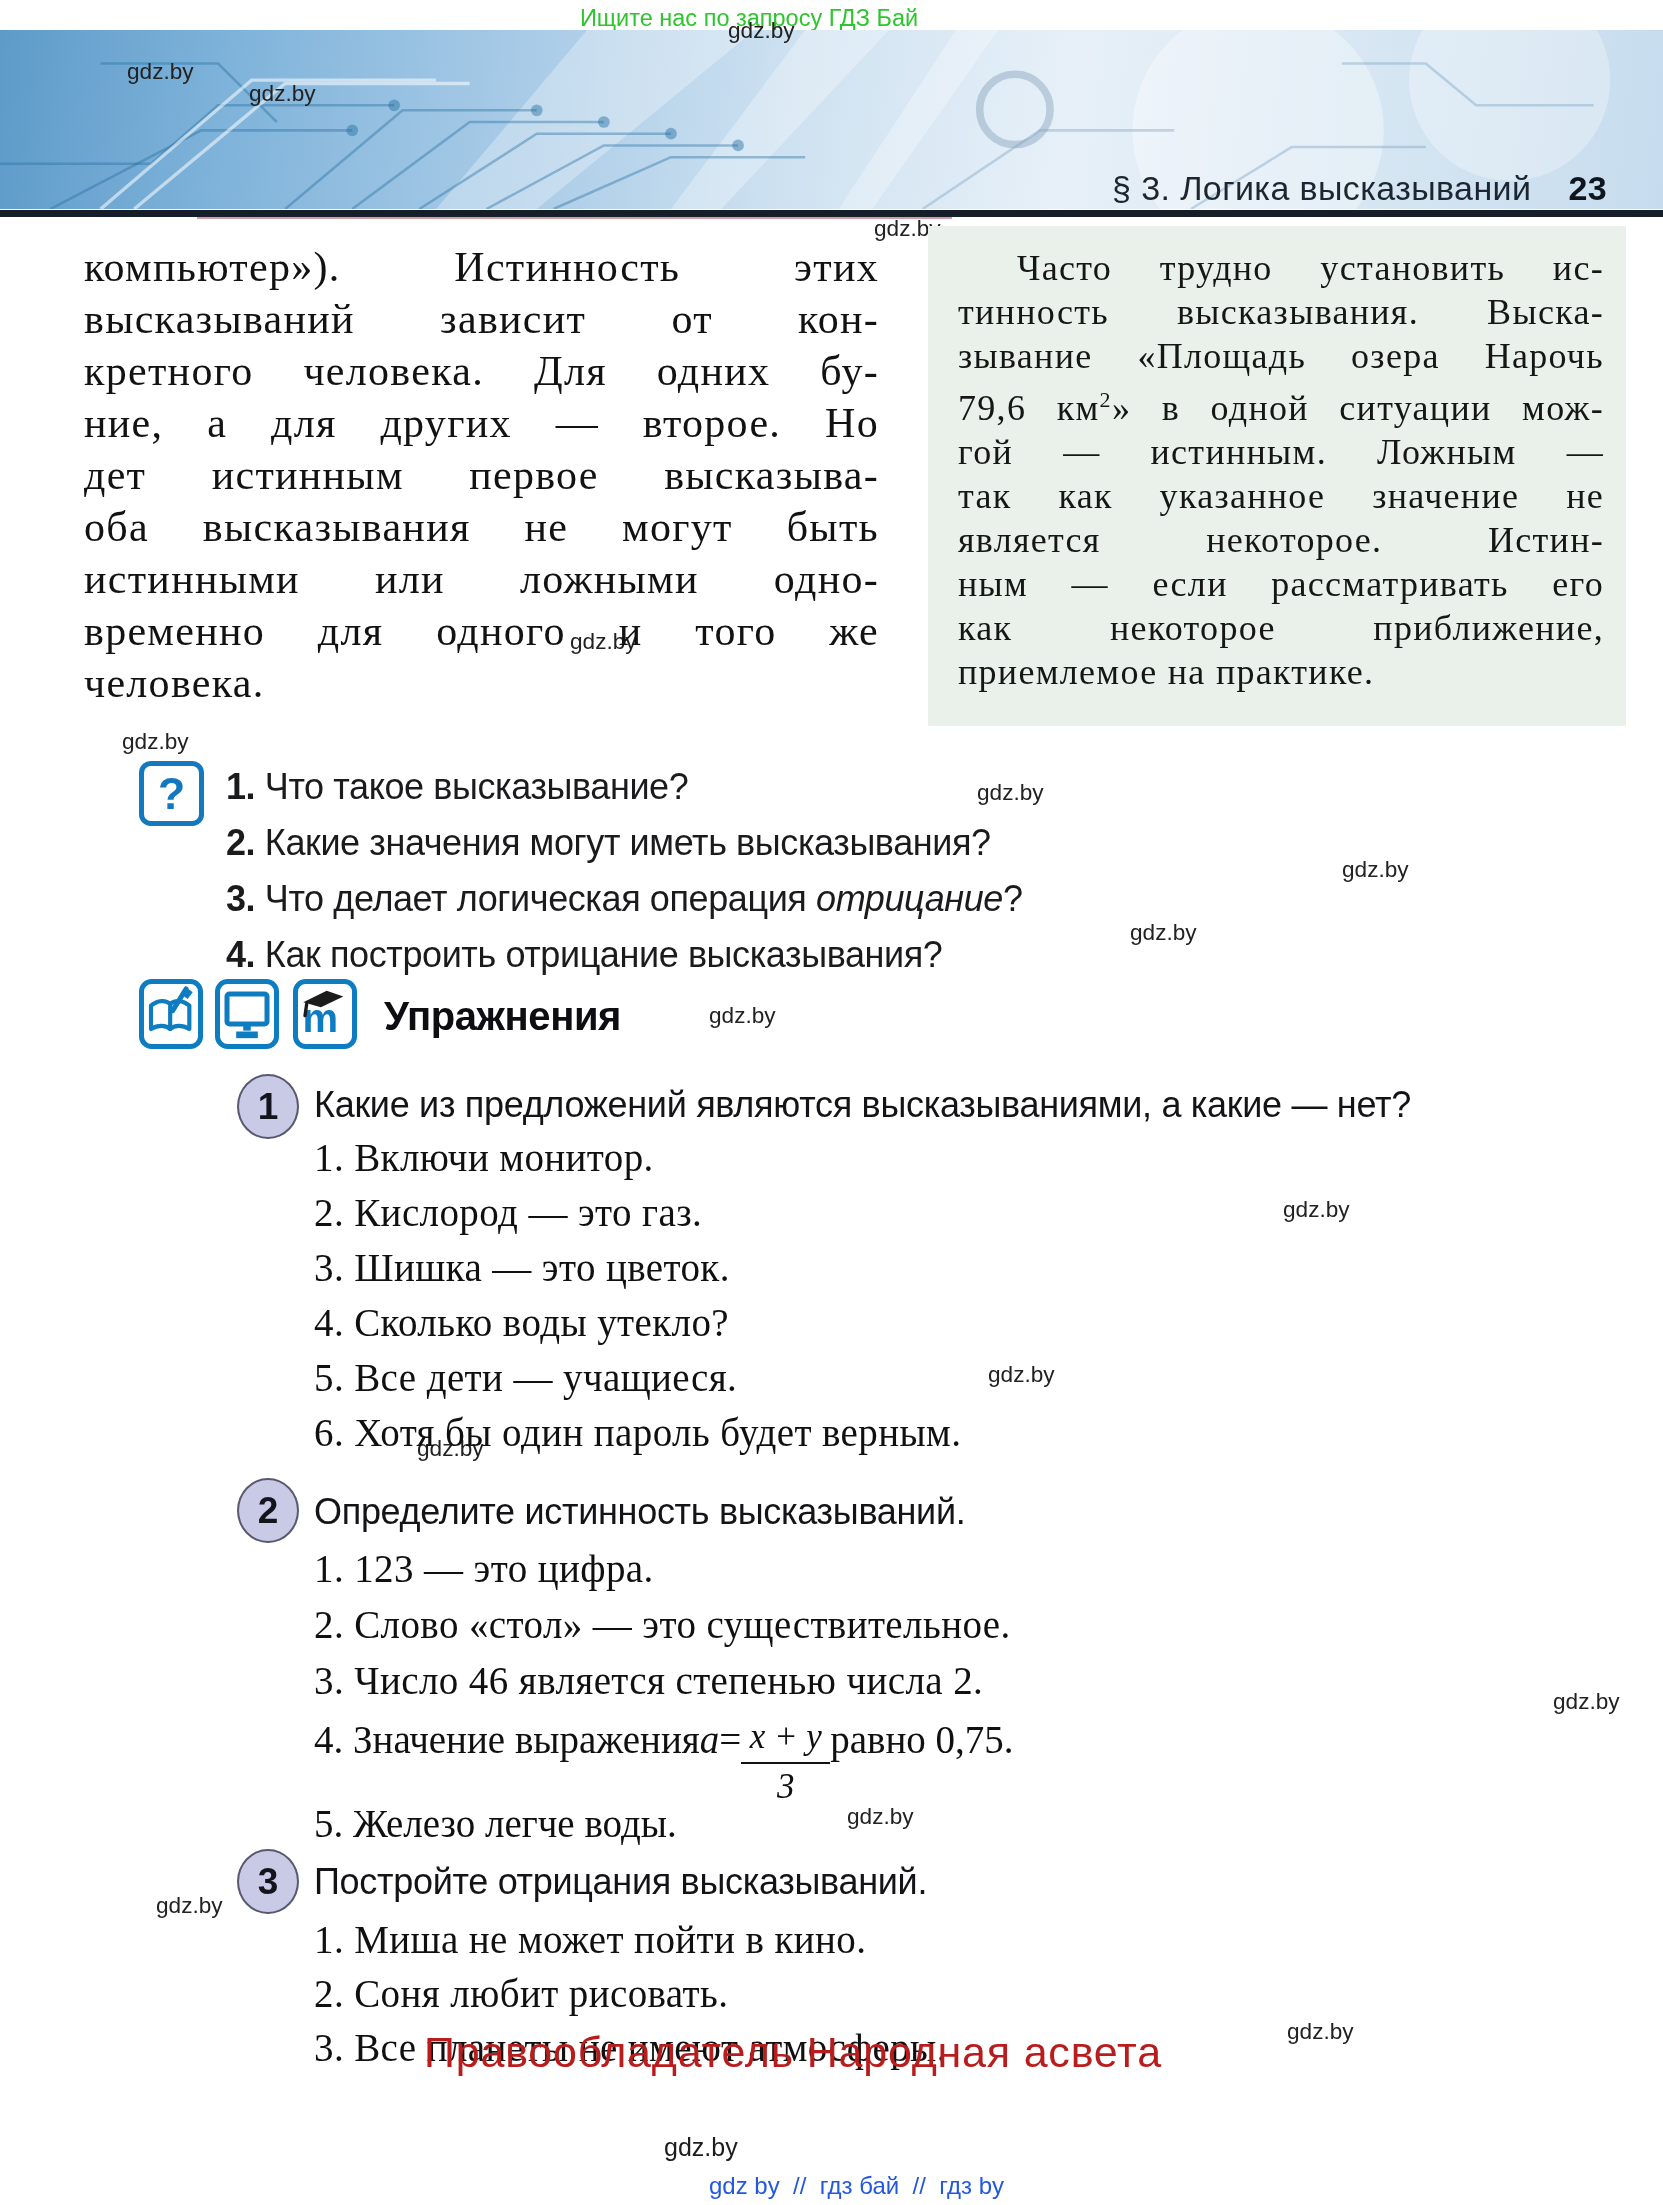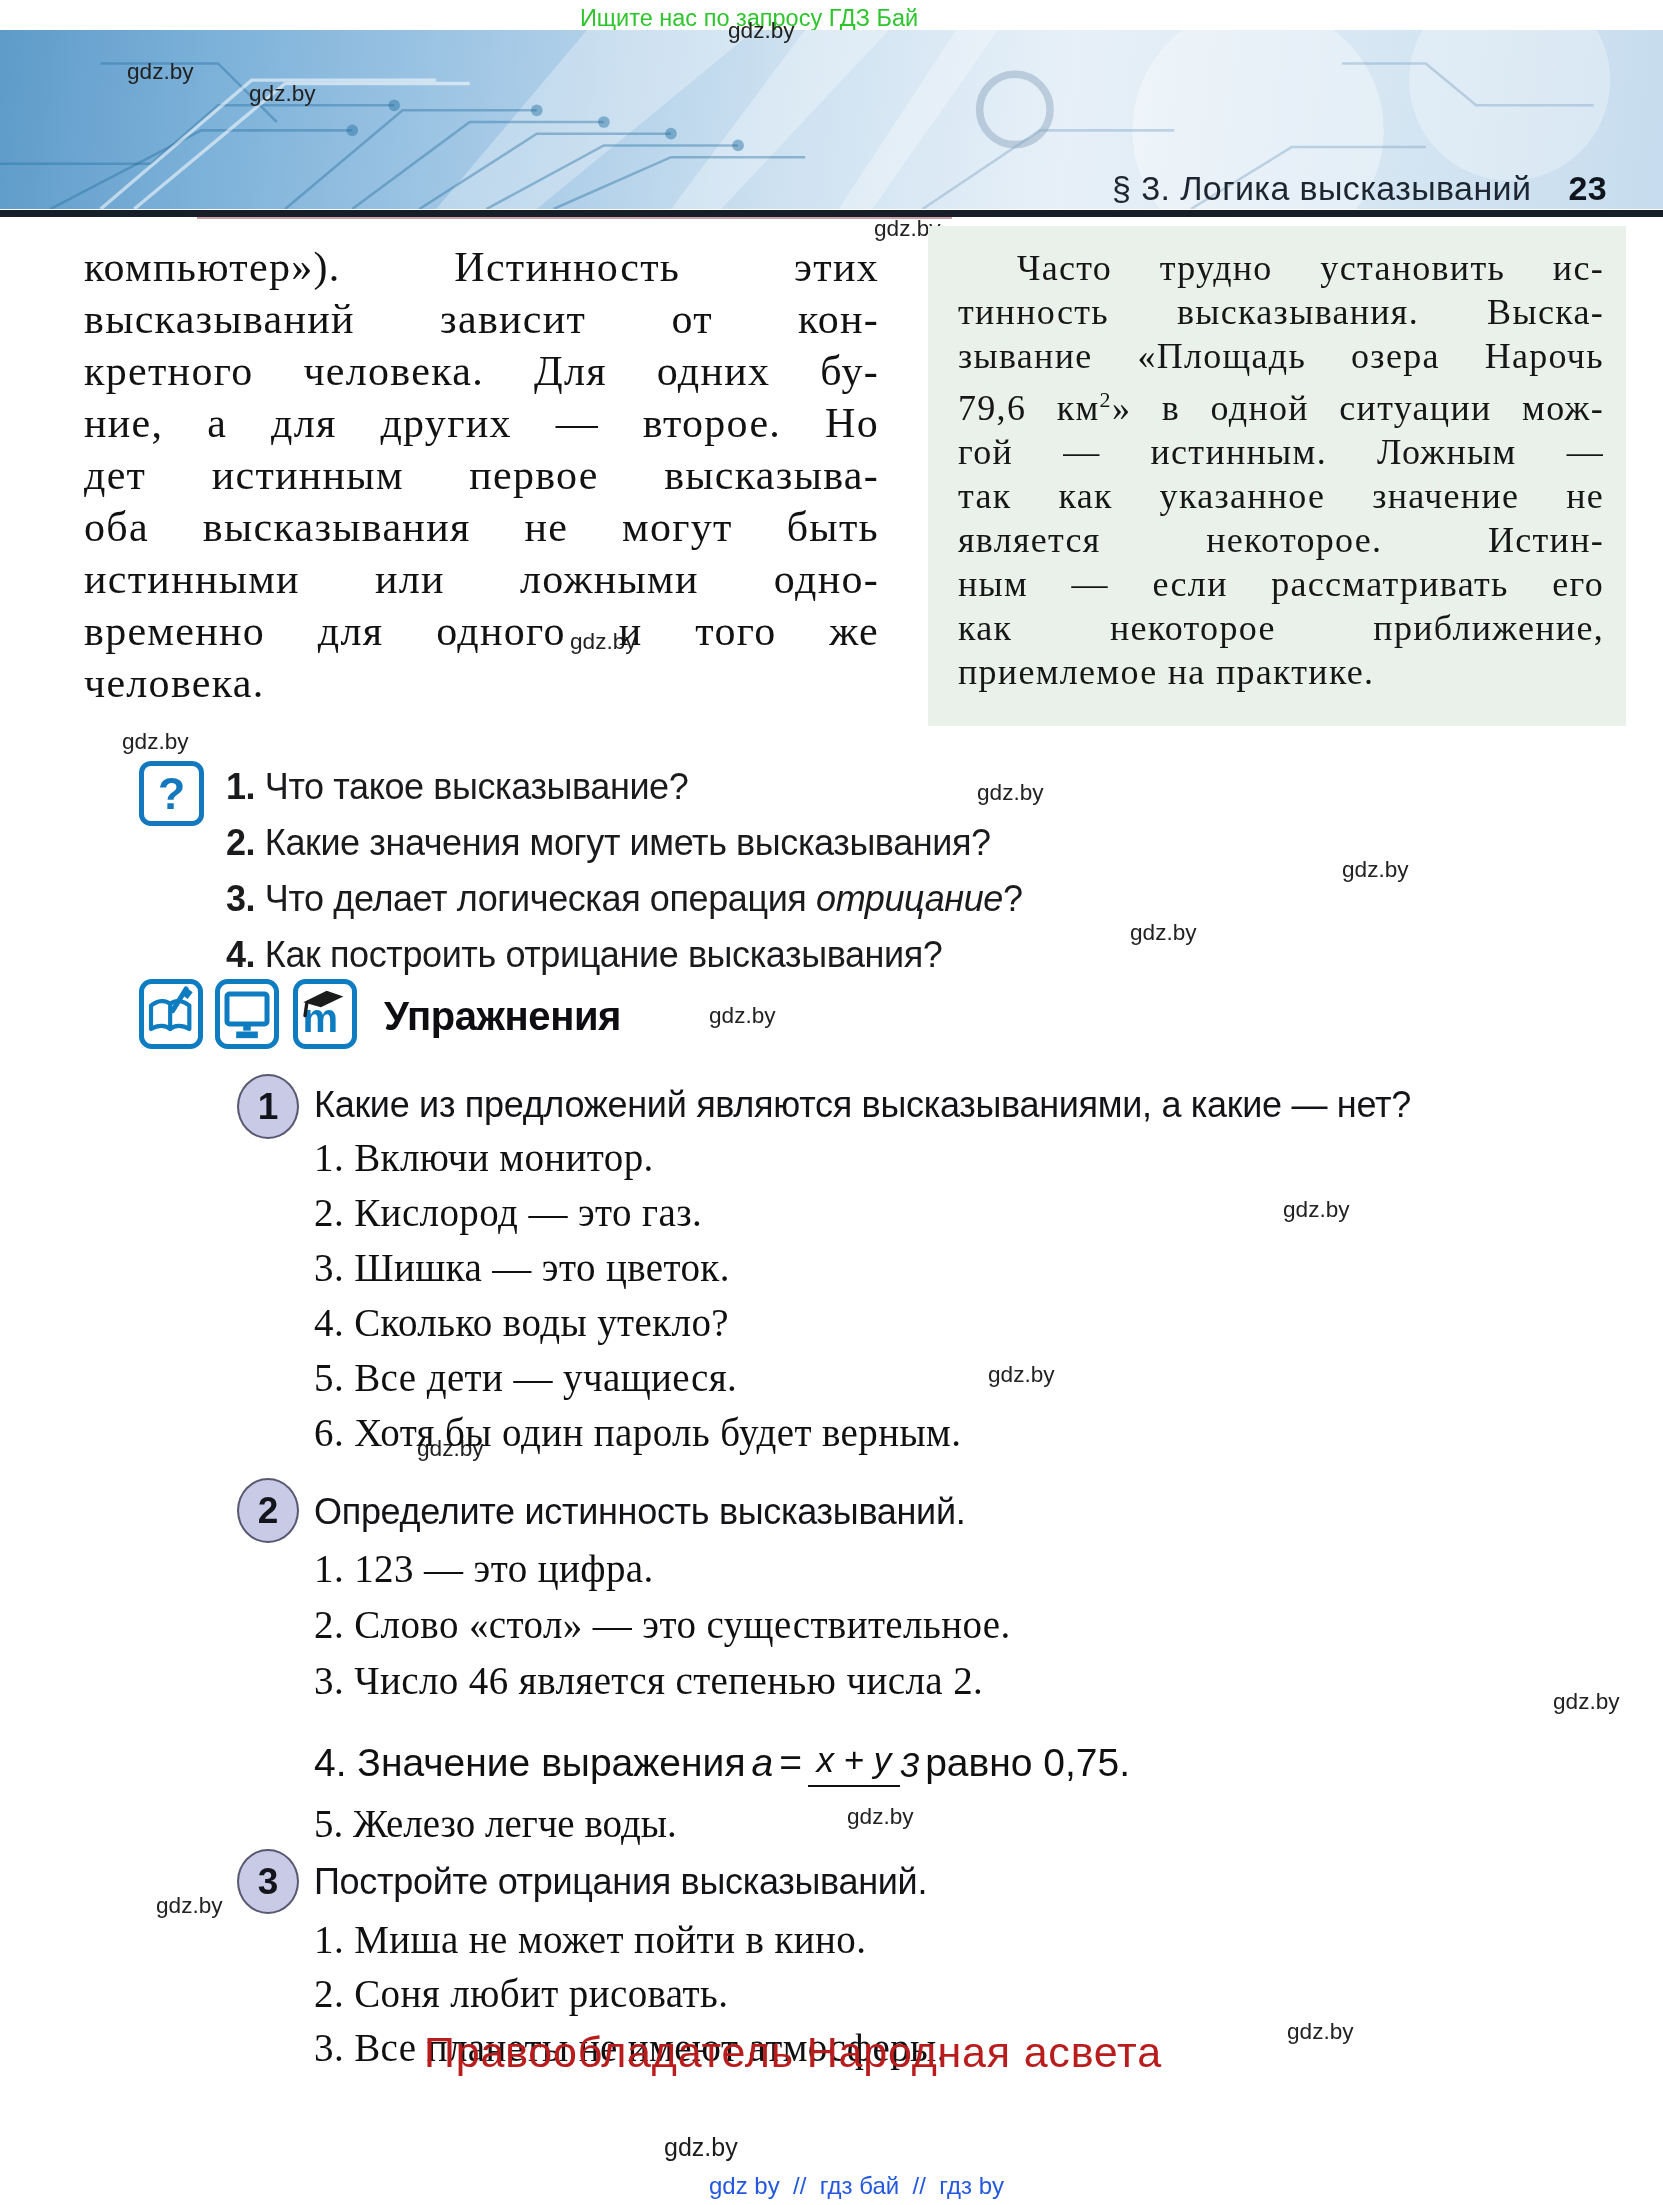--- a/index.html
+++ b/index.html
@@ -68,25 +68,25 @@
   .badge.b1{top:1074px}.badge.b2{top:1478px}.badge.b3{top:1849px}
   .extask{position:absolute;left:314px;font-size:36px;letter-spacing:-0.3px;color:#141418;
           white-space:nowrap;}
   .extask.t1{top:1084px}.extask.t2{top:1491px}.extask.t3{top:1861px}
   .exlist{position:absolute;left:314px;font-family:"Liberation Serif",serif;font-size:39px;
           color:#101010;letter-spacing:0.4px;}
   .exlist div{white-space:nowrap;}
   .exlist.l1{top:1130px;line-height:55px;}
   .exlist.l2{top:1541px;line-height:56px;}
   .exlist.l3{top:1913px;line-height:54px;}
-  .fitem{position:absolute;left:314px;top:1717px;height:92px;display:flex;align-items:center;
-         gap:6px;font-family:Liberation Sans, sans-serif;font-size:39px;color:#101010;
+  .fitem{position:absolute;left:314px;top:1717px;height:92px;display:flex;
+         gap:0;font-family:Liberation Serif, serif;font-size:39px;color:#101010;
          white-space:nowrap;}
   .fitem .math{font-style:italic;}
-  .fitem .frac{display:inline-flex;flex-direction:row;align-items:center;font-size:35px;}
+  .fitem .frac{display:inline-flex;flex-direction:column;align-items:center;font-size:35px;}
   .fitem .frac .num{padding:0 8.4px 5px;border-bottom:2.5px solid #111;font-style:italic;}
   .fitem .frac .den{padding-top:3.4px;font-style:italic;}
   .single-item{position:absolute;left:314px;top:1801px;font-family:"Liberation Serif",serif;
                font-size:39px;color:#101010;white-space:nowrap;}
 
   
   .copyright{position:absolute;left:424px;top:2028px;font-size:43px;color:#b91c1c;
              letter-spacing:0.8px;white-space:nowrap;}
   .footer-gdz{position:absolute;left:664px;top:2133px;font-size:25px;color:#1c1c1c;}
   .footer-links{position:absolute;left:709px;top:2172px;font-size:24px;color:#2358de;

